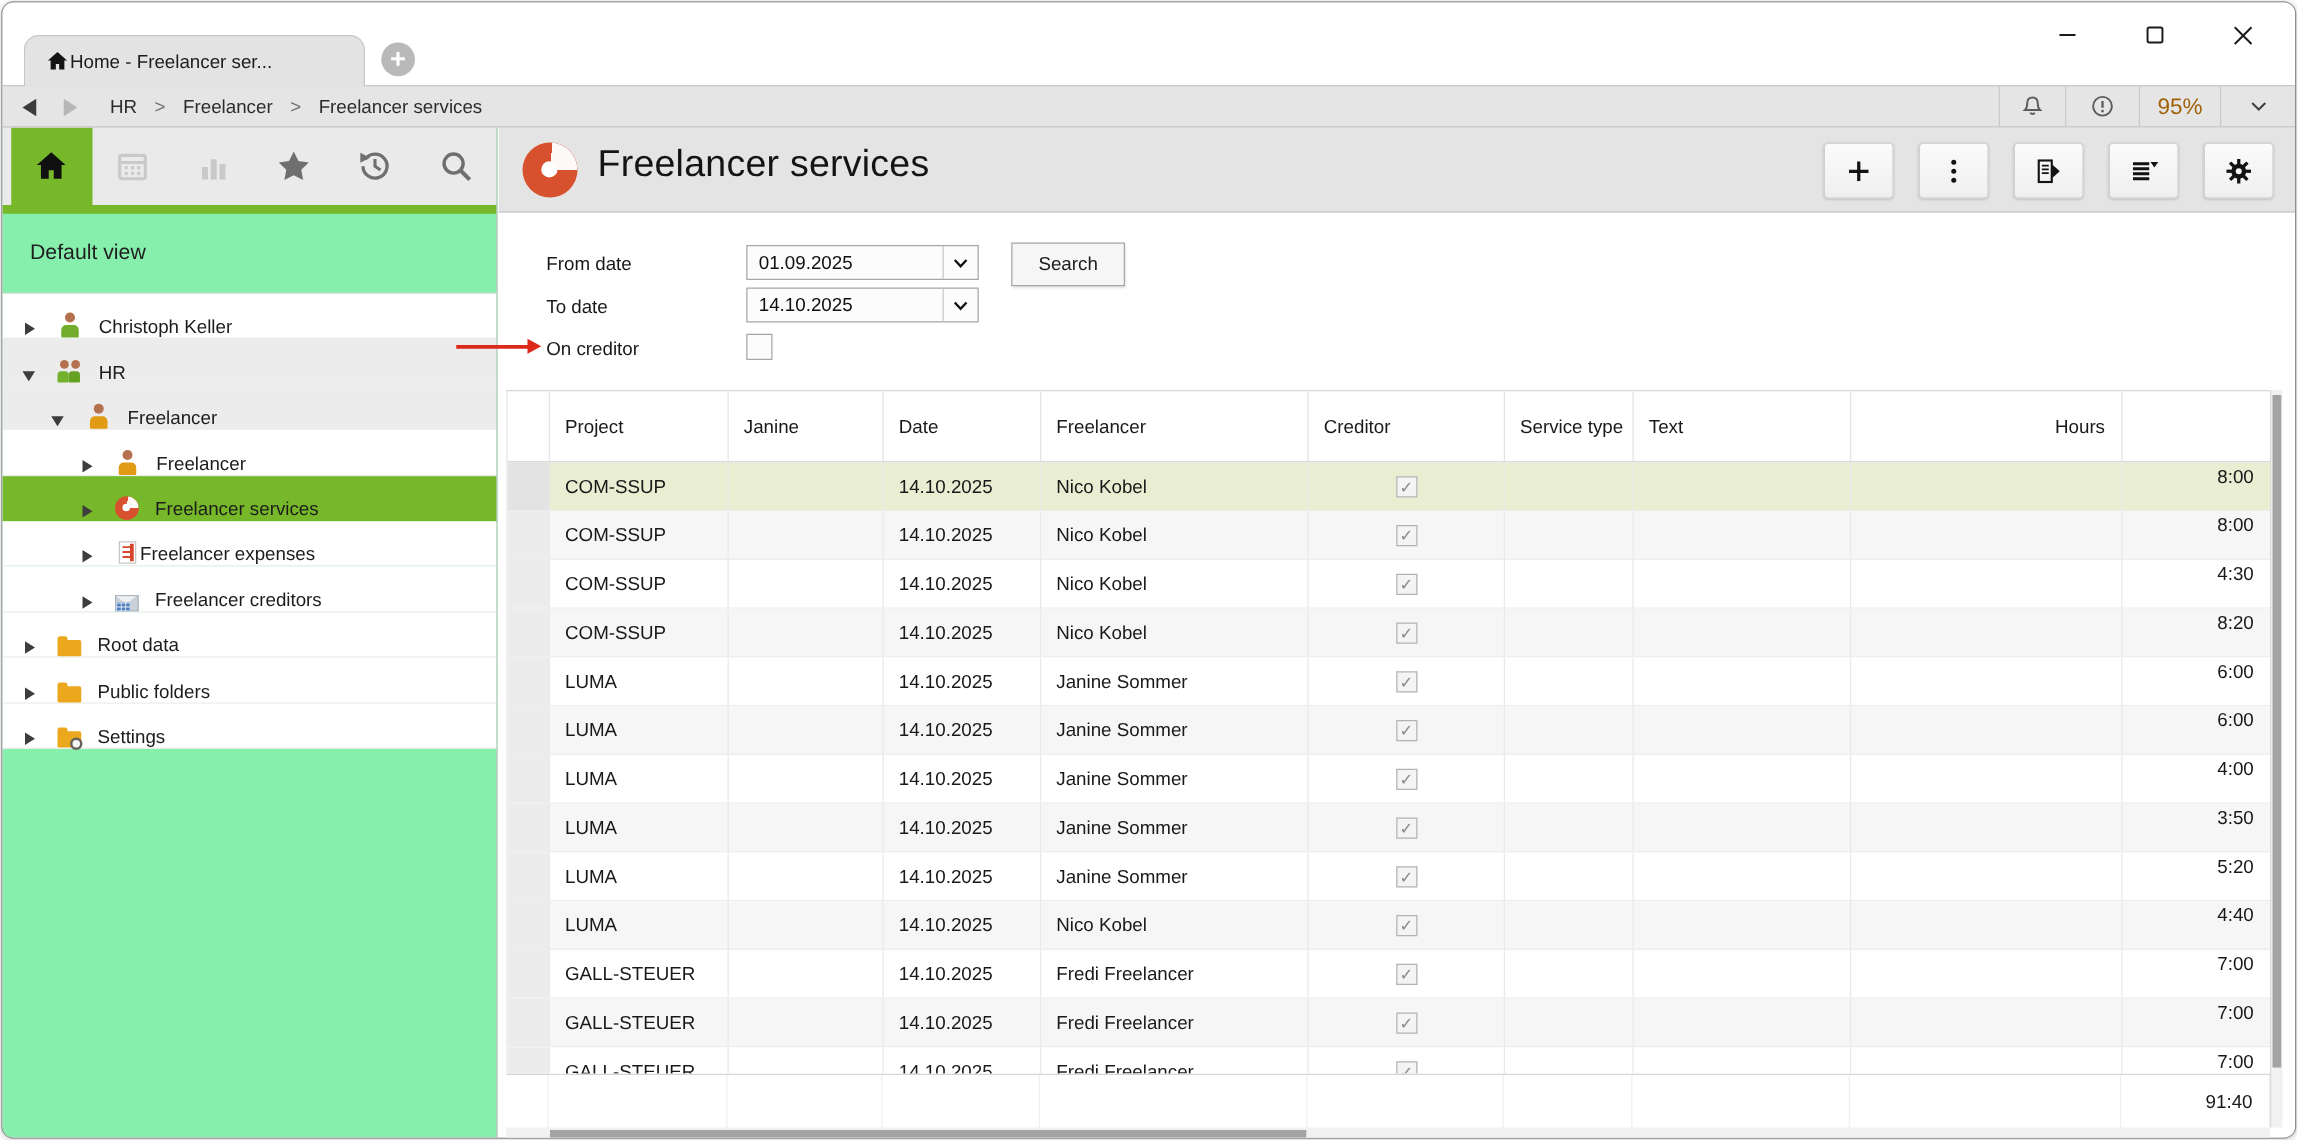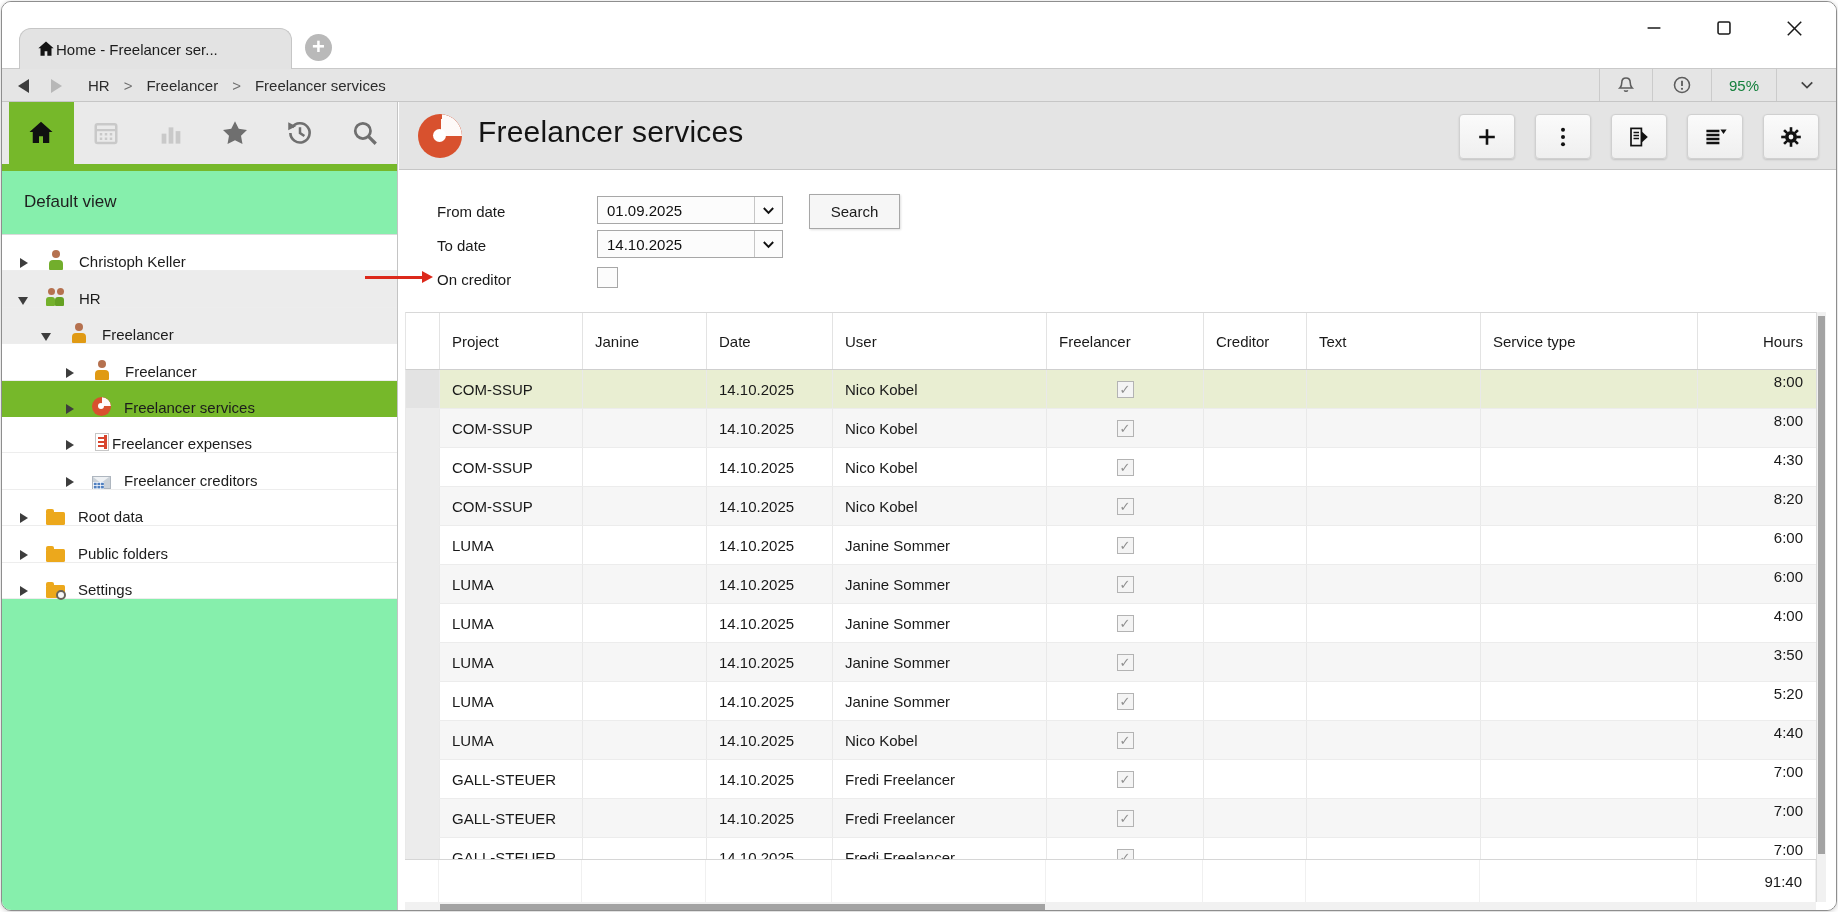--- a/index.html
+++ b/index.html
@@ -21,21 +21,21 @@
   .navtri.back{left:12px;}
   .navtri.back::before{content:"";position:absolute;left:4px;top:1px;border-right:11px solid #3c3c3c;border-top:7px solid transparent;border-bottom:7px solid transparent;}
   .navtri.fwd{left:44px;}
   .navtri.fwd::before{content:"";position:absolute;left:5px;top:1px;border-left:11px solid #b7b7b7;border-top:7px solid transparent;border-bottom:7px solid transparent;}
   .crumbs{position:absolute;left:86px;top:0;height:32px;display:flex;align-items:center;gap:14px;font-size:15px;color:#2c2c2c;}
   .bc-sep{color:#6e6e6e;}
   .crumb-right{position:absolute;right:0;top:0;height:32px;display:flex;align-items:stretch;}
   .cr-sep{width:1px;background:#cbcbcb;}
   .cr-item{display:flex;align-items:center;justify-content:center;color:#555;}
   .cr-bell{width:52px;}.cr-alert{width:58px;}
-  .cr-zoom{width:64px;font-size:15px;color:#15803d;}
+  .cr-zoom{width:64px;font-size:18px;color:#a16207;}
   .cr-chev{width:59px;color:#444;}
 
   
   .sidebar{position:absolute;top:100px;left:0;width:396px;bottom:0;background:#86efac;border-right:1px solid #c4c4c4;box-sizing:border-box;}
   .stabs{height:62px;background:#eaeaea;display:flex;padding-left:7px;}
   .stab{width:65px;display:flex;align-items:center;justify-content:center;color:#6f6f6f;}
   .stab.active{background:#76b82a;color:#101010;}
   .stab.disabled{color:#c9c9c9;}
   .greenbar{height:7px;background:#76b82a;}
   .viewlabel{height:64px;box-sizing:border-box;border-bottom:1px solid #dadada;font-size:17px;color:#1f1f1f;padding:21px 0 0 22px;}
@@ -369,25 +369,24 @@
           </span>
       </div>
       <div class="fcheck"></div>
       <button class="searchbtn">Search</button>
 
       <div class="thead grid">
           <div class="th"></div>
           <div class="th">Project</div>
           <div class="th">Janine</div>
           <div class="th">Date</div>
-          <div class="th">User</div>
           <div class="th">Freelancer</div>
           <div class="th">Creditor</div>
+          <div class="th">Service type</div>
           <div class="th">Text</div>
-          <div class="th">Service type</div>
           <div class="th num">Hours</div>
         </div>
       <div class="tbody">
           <div class="tr grid sel">
             <div class="td selcol"></div>
             <div class="td">COM-SSUP</div>
             <div class="td"></div>
             <div class="td">14.10.2025</div>
             <div class="td">Nico Kobel</div>
             <div class="td ck">

